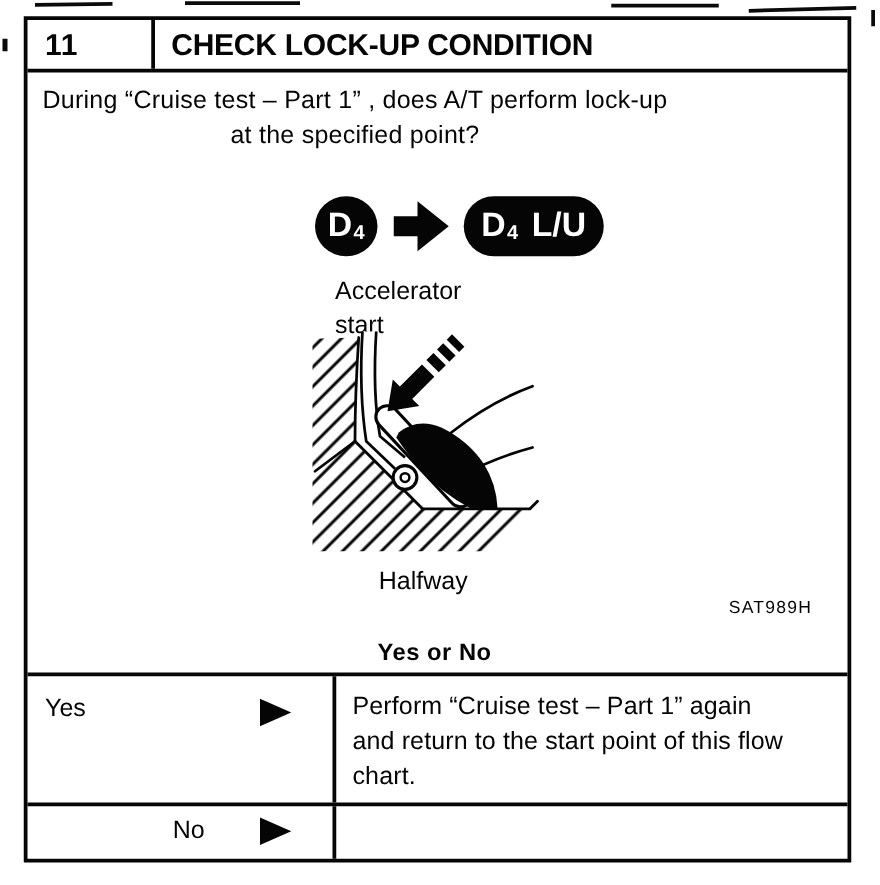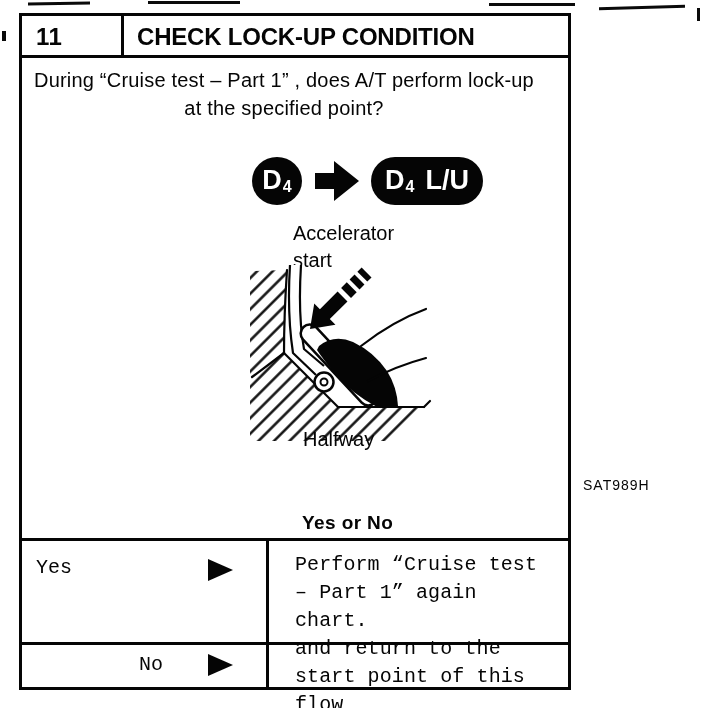--- a/index.html
+++ b/index.html
@@ -2,21 +2,21 @@
 <html><head>
 <meta charset="utf-8">
 <style>
   html,body{margin:0;padding:0;}
   body{
     width:704px;height:708px;background:#ffffff;position:relative;overflow:hidden;
     font-family:"Liberation Sans", sans-serif;color:#050505;
     -webkit-font-smoothing:antialiased;
   }
   .doc{
-    position:absolute;left:19px;top:13px;width:552px;height:677px;
+    position:absolute;left:19px;top:13px;width:662px;height:677px;
     border:3px solid #050505;box-sizing:border-box;background:#fff;
   }
   
   .header{display:flex;height:42px;border-bottom:3px solid #050505;box-sizing:border-box;}
   .header .num{
     width:85px;flex:0 0 85px;border-right:3px solid #050505;box-sizing:content-box;
     font-size:24px;font-weight:bold;padding:7px 0 0 14px;letter-spacing:.5px;
   }
   .header .title{
     font-size:24px;font-weight:bold;padding:7px 0 0 13px;letter-spacing:-0.2px;white-space:nowrap;text-align:center;
@@ -37,45 +37,45 @@
     position:absolute;left:19px;top:0;width:0;height:0;
     border-top:20px solid transparent;border-bottom:20px solid transparent;border-left:25px solid #050505;
   }
   .badge-pill{
     height:48px;background:#050505;border-radius:24px;color:#fff;
     display:flex;align-items:center;justify-content:center;
     font-weight:bold;font-size:27px;padding:0 14px;
   }
   .badge-pill .gap{width:11px;}
   
-  .pedal-label{position:absolute;left:271px;top:204px;font-size:20px;line-height:27px;}
+  .pedal-label{position:absolute;left:246px;top:204px;font-size:20px;line-height:27px;}
   .pedal-label span{display:block;}
   .figure{position:absolute;left:218px;top:249px;}
-  .halfway{position:absolute;left:281px;top:412px;font-size:20px;}
+  .halfway{position:absolute;left:281px;top:438px;font-size:20px;}
   .figcode{position:absolute;left:561px;top:461px;font-size:14px;letter-spacing:1px;}
   .prompt{position:absolute;left:280px;top:496px;font-size:19px;font-weight:bold;letter-spacing:.4px;}
   
   .decision{position:absolute;left:0;right:0;top:522px;bottom:0;border-top:3px solid #050505;display:flex;flex-direction:column;}
-  .d-row{display:flex;box-sizing:border-box;font-family:Liberation Mono, monospace;}
+  .d-row{display:flex;box-sizing:border-box;}
   .d-row.first{height:104px;border-bottom:3px solid #050505;}
   .d-row.last{flex:1;}
   .d-answer{
     width:247px;flex:0 0 247px;border-right:3px solid #050505;box-sizing:border-box;
     position:relative;font-size:20px;
   }
   .d-row.first .d-answer{padding:15px 0 0 14px;}
   .d-row.last  .d-answer{padding:8px 0 0 14px;text-align:center;}
   .d-arrow{
     position:absolute;left:186px;width:0;height:0;
     border-top:11px solid transparent;border-bottom:11px solid transparent;border-left:25px solid #050505;
   }
   .d-row.first .d-arrow{top:18px;}
   .d-row.last  .d-arrow{top:9px;}
   .d-action{flex:1;font-size:20px;line-height:28px;letter-spacing:.1px;}
-  .d-row.first .d-action{padding:10px 14px 0 13px;margin-left:13px;}
+  .d-row.first .d-action{padding:10px 14px 0 13px;}
   .d-row.last  .d-action{padding:6px 14px 0 13px;}
   .d-action span{display:block;}
   
   .artifact{position:absolute;background:#0a0a0a;}
   .a1{left:28px;top:2px;width:62px;height:3px;transform:rotate(-.8deg);}
   .a2{left:148px;top:1px;width:92px;height:3px;}
   .a3{left:489px;top:3px;width:86px;height:3px;}
   .a4{left:599px;top:6px;width:86px;height:3px;transform:rotate(-1.5deg);}
   .a5{left:697px;top:8px;width:3px;height:13px;}
   .a6{left:2px;top:31px;width:4px;height:10px;}
@@ -174,22 +174,22 @@
   <div class="prompt">Yes or No</div>
 
   <div class="decision">
     <div class="d-row first">
       <div class="d-answer">
         <span>Yes</span>
         <div class="d-arrow"></div>
       </div>
       <div class="d-action">
         <span>Perform “Cruise test – Part 1” again</span>
+        <span>and return to the start point of this flow</span>
         <span>chart.</span>
-        <span>and return to the start point of this flow</span>
       </div>
     </div>
     <div class="d-row last">
       <div class="d-answer">
         <span>No</span>
         <div class="d-arrow"></div>
       </div>
     </div>
   </div>
 

